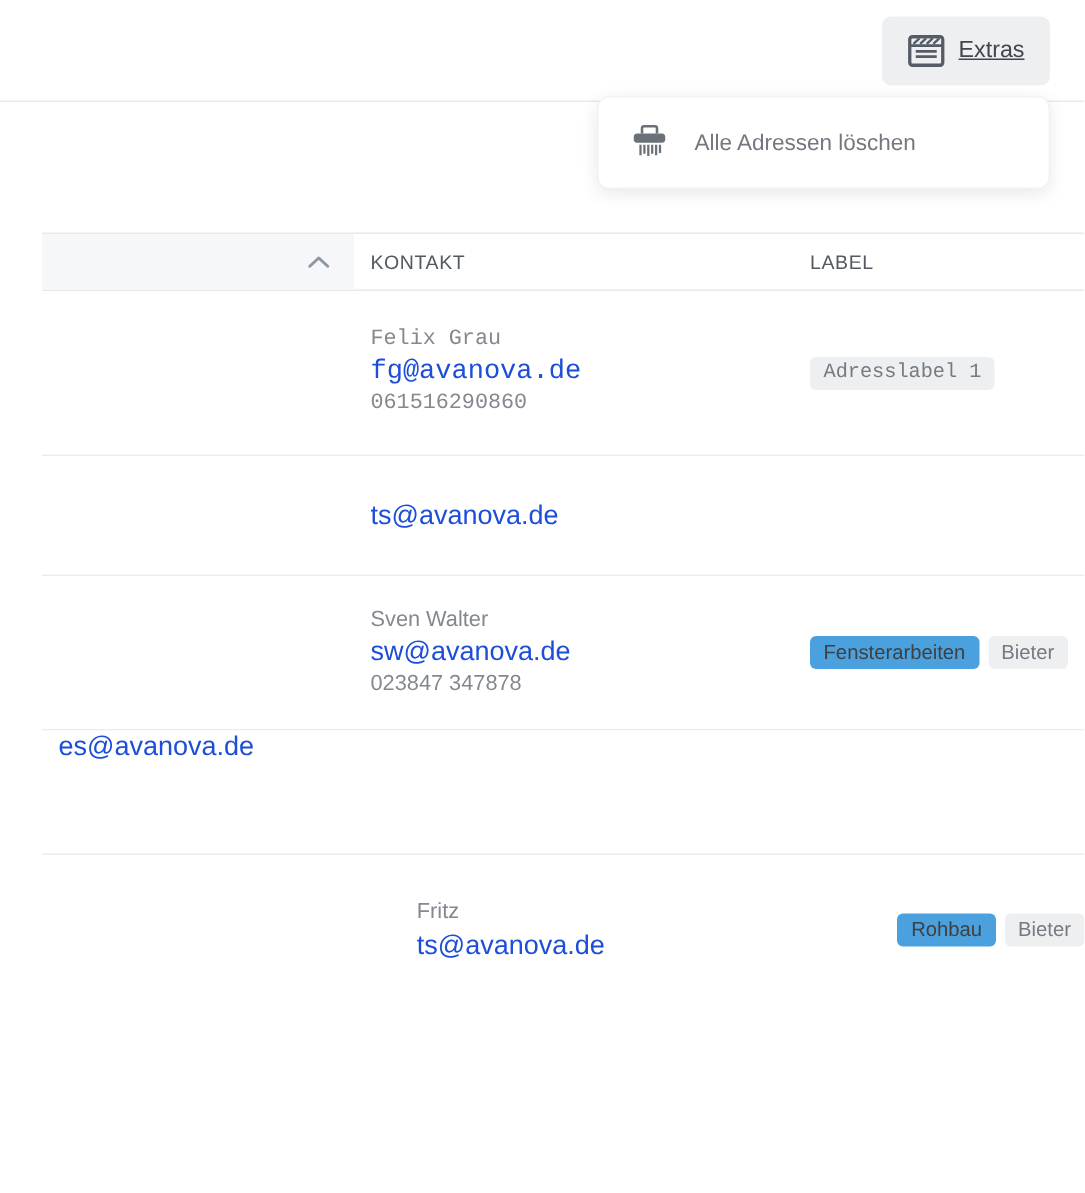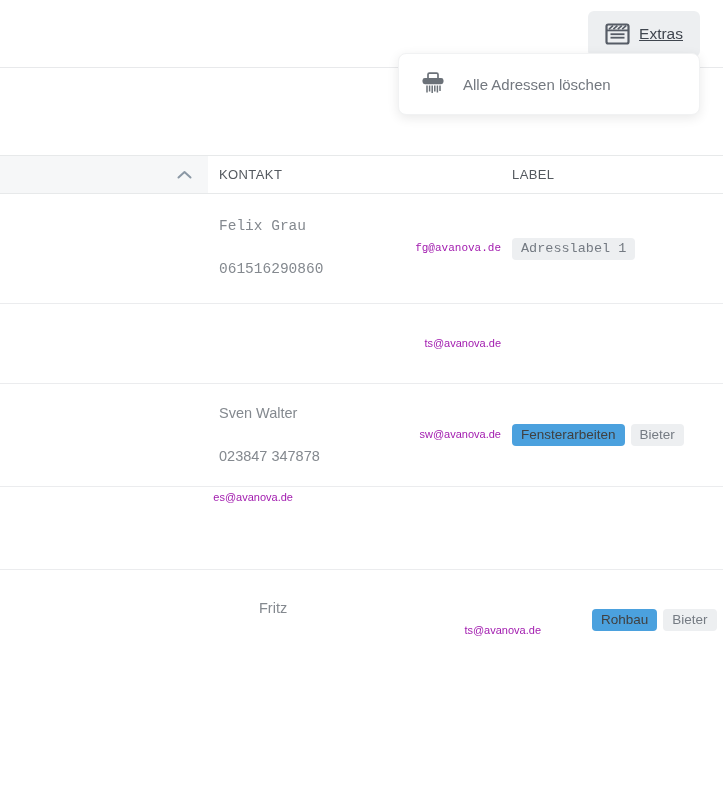--- a/index.html
+++ b/index.html
@@ -35,21 +35,21 @@
     font-size: 15.5px;
     color: #40464f;
     cursor: pointer;
     text-decoration: underline;
   }
 
   
   .dropdown-menu {
     position: absolute;
     left: 398px;
-    top: 53px;
+    top: 64px;
     width: 302px;
     height: 62px;
     background: #ffffff;
     border: 1px solid #f1f2f3;
     border-radius: 8px;
     box-shadow: 0 3px 12px rgba(0,0,0,0.09);
     z-index: 10;
     display: flex;
     align-items: stretch;
   }
@@ -64,20 +64,21 @@
     cursor: pointer;
     border-radius: 8px;
   }
 
   
   .table {
     position: absolute;
     top: 155px;
     left: 0;
     width: 723px;
+    padding-left: 28px;
   }
   .thead {
     display: flex;
     height: 39px;
     border-top: 1px solid #e7e9ea;
     border-bottom: 1px solid #e7e9ea;
   }
   .th-select {
     width: 208px;
     background: #f6f7f8;
@@ -125,25 +126,24 @@
     align-items: center;
     gap: 6px;
   }
 
   .contact-name, .contact-phone {
     font-size: 14.5px;
     line-height: 21.5px;
     color: #84898f;
   }
   .contact-email {
-    font-size: 11px;
+    font-size: 18px;
     line-height: 21.5px;
-    color: #a21caf;
-    cursor: pointer;
-    text-align: right;
+    color: #1d4ed8;
+    cursor: pointer;
   }
 
   .badge {
     font-size: 13.5px;
     line-height: 16px;
     padding: 3px 9px;
     border-radius: 4px;
     white-space: nowrap;
   }
   .badge.gray { background: #edeff1; color: #757b83; }

